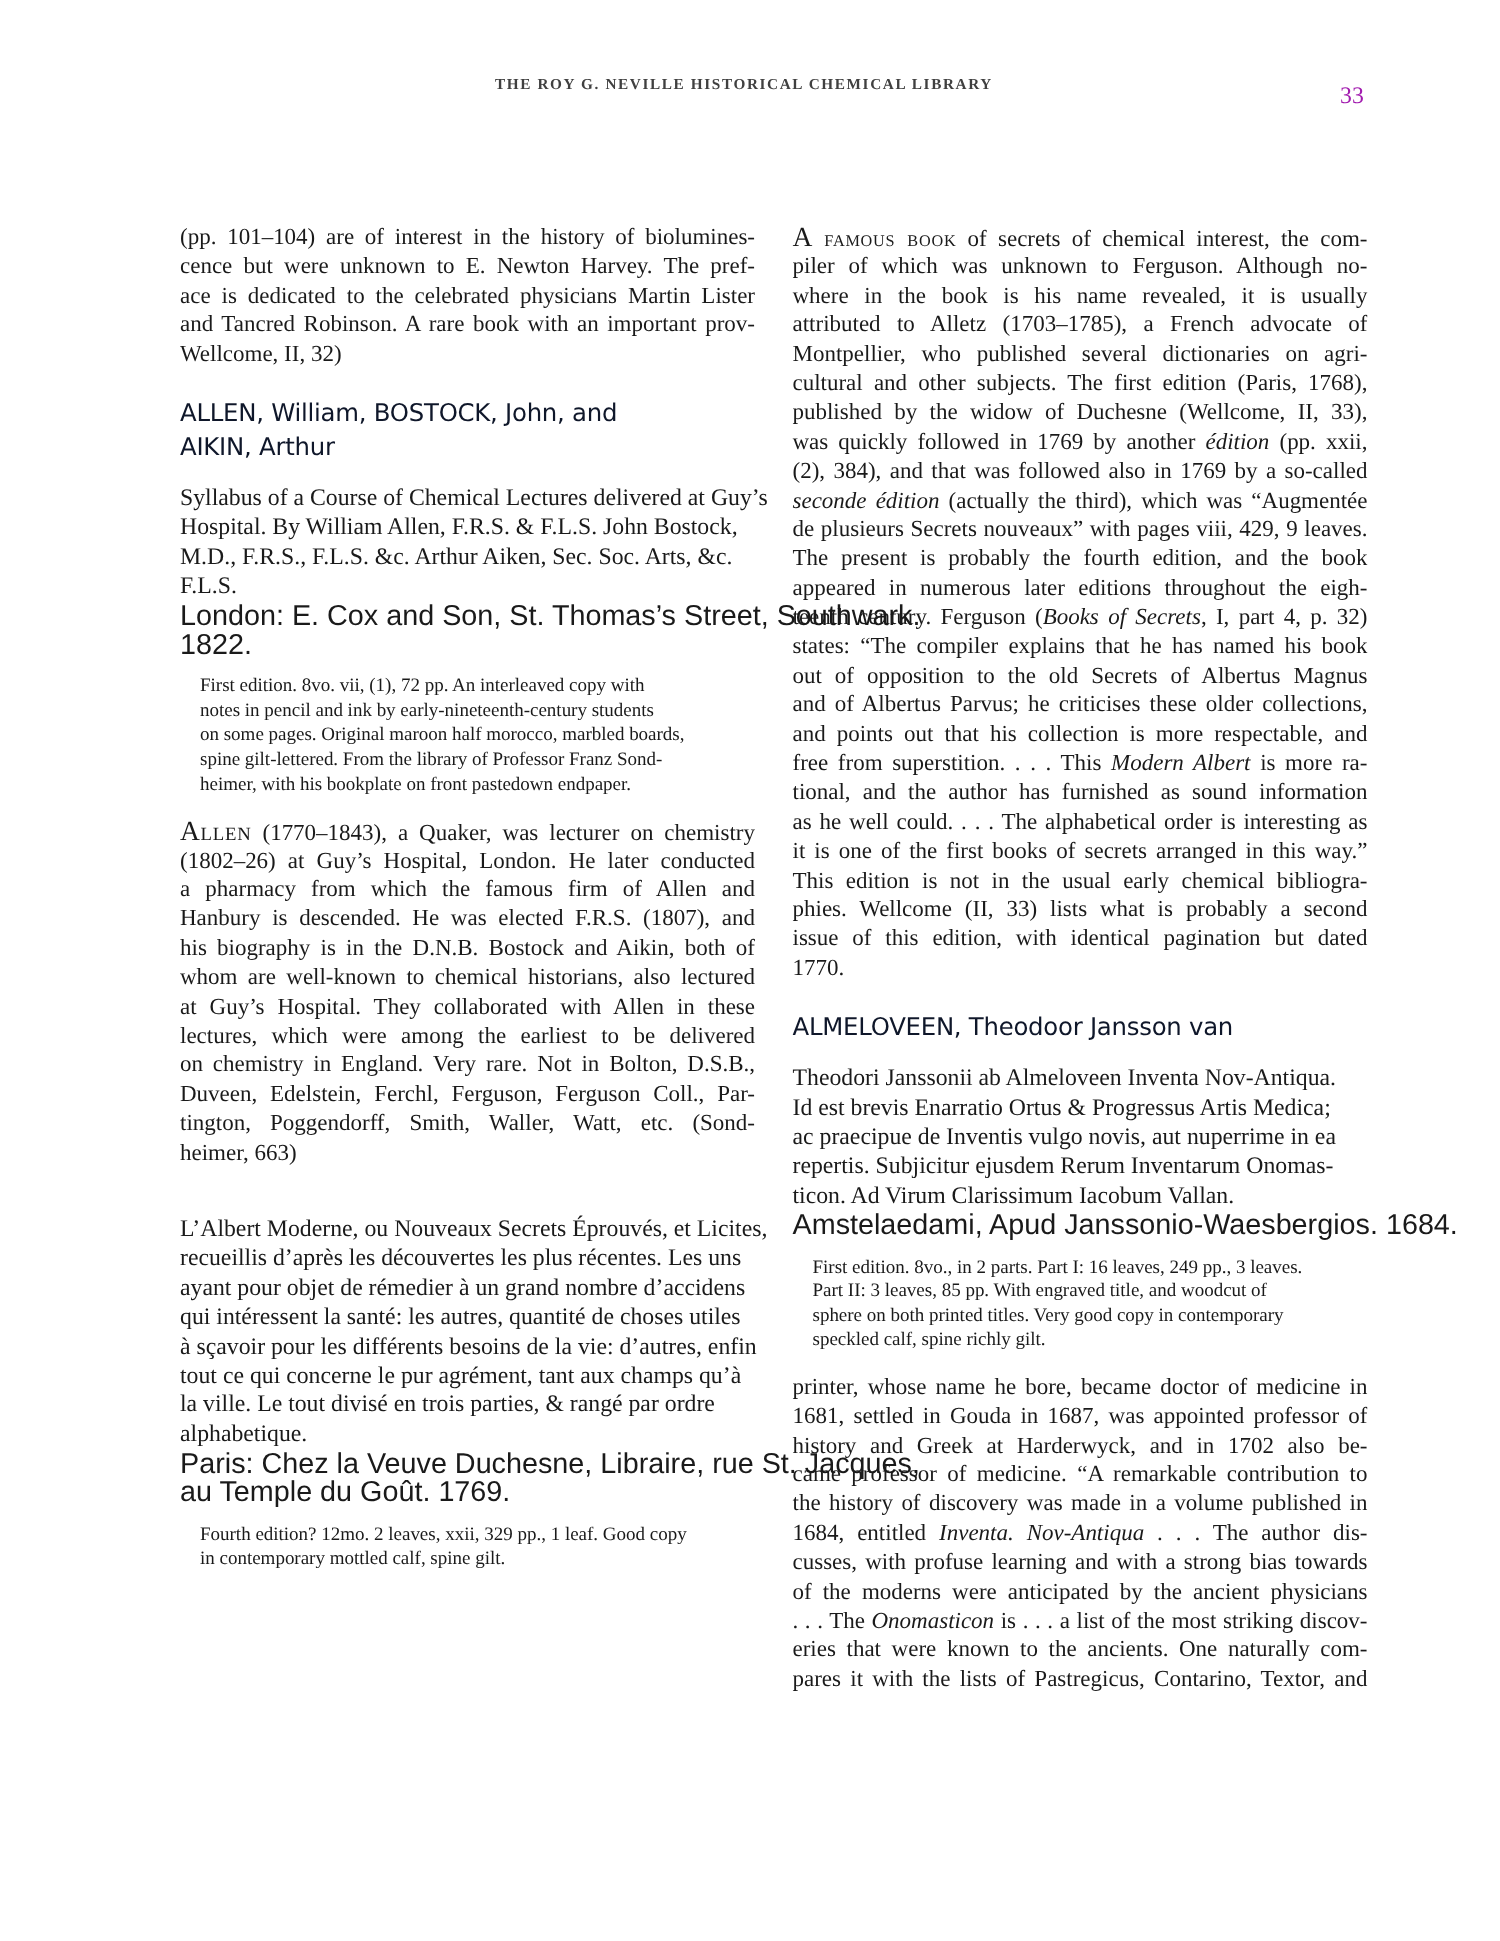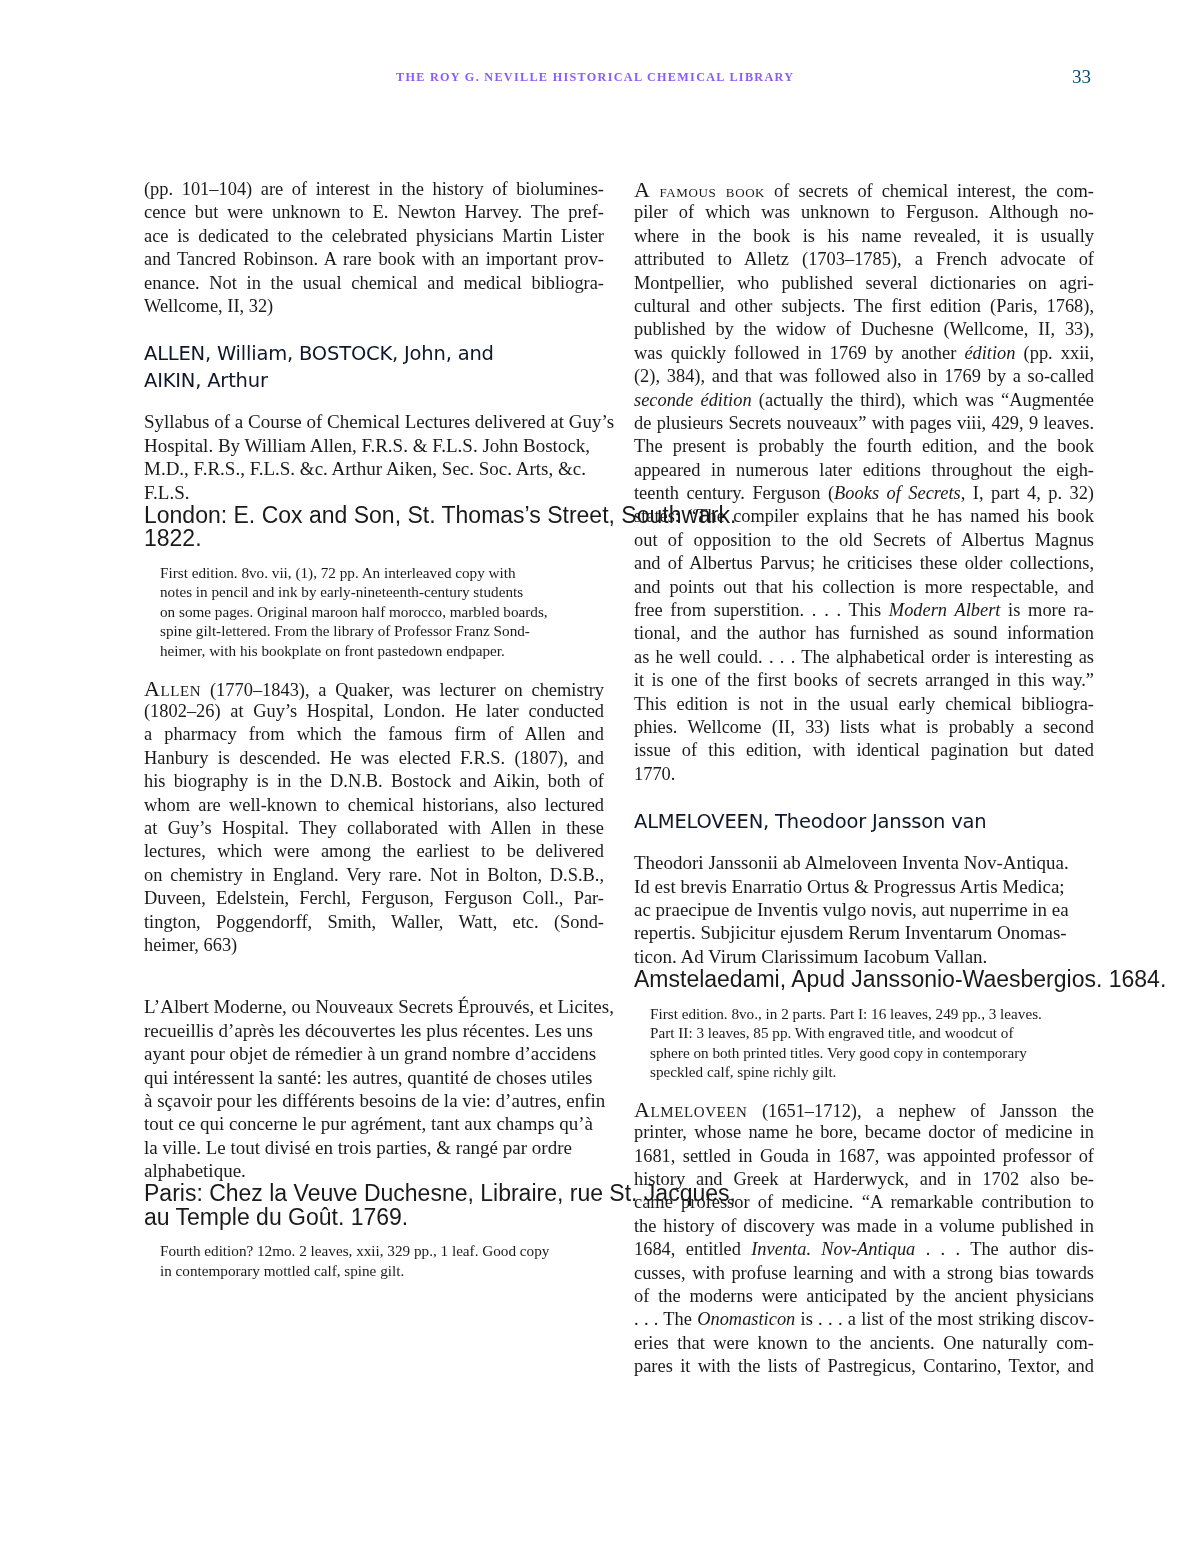--- a/index.html
+++ b/index.html
@@ -1,26 +1,26 @@
 <!DOCTYPE html>
 <html><head>
 <meta charset="utf-8">
 <style>
   html, body { margin: 0; padding: 0; background: #ffffff; }
   body { width: 1200px; height: 1553px; position: relative; overflow: hidden; color: #1a1a1a; }
 
   .running-head {
-    position: absolute; top: 70px; left: 396px;
+    position: absolute; top: 60px; left: 396px;
     font-family: "Liberation Serif", serif; font-weight: bold;
-    font-size: 12.2px; letter-spacing: 1.3px; color: #8b5cf6;
+    font-size: 12.2px; letter-spacing: 1.3px; color: #404040;
     white-space: nowrap;
   }
   .page-number {
     position: absolute; top: 66px; left: 1072px;
-    font-family: "Liberation Serif", serif; font-size: 19px; color: #0c4a6e;
+    font-family: "Liberation Serif", serif; font-size: 19px; color: #a21caf;
   }
 
   .col { position: absolute; top: 178px; width: 460px; }
   .col.left { left: 144px; }
   .col.right { left: 634px; }
 
   .line { display: block; white-space: nowrap; height: 23.4px; line-height: 23.4px; font-size: 18.4px; }
   .body-text .line { font-family: "Liberation Serif", serif; }
   .justify .line { text-align: justify; text-align-last: justify; white-space: normal; overflow: hidden; }
   .justify .line.last { text-align-last: left; }
@@ -49,21 +49,20 @@
   <div class="page-number">33</div>
 </div>
 
 <div class="col left">
 
   <div class="body-text justify">
     <span class="line">(pp. 101–104) are of interest in the history of biolumines-</span>
     <span class="line">cence but were unknown to E. Newton Harvey. The pref-</span>
     <span class="line">ace is dedicated to the celebrated physicians Martin Lister</span>
     <span class="line">and Tancred Robinson. A rare book with an important prov-</span>
-    <span class="line">enance. Not in the usual chemical and medical bibliogra-</span>
     <span class="line last">Wellcome, II, 32)</span>
   </div>
 
   <div class="gap-l"></div>
 
   <div class="heading">
     <span class="line">ALLEN, William, BOSTOCK, John, and</span>
     <span class="line">AIKIN, Arthur</span>
   </div>
 
@@ -190,21 +189,20 @@
   <div class="collation">
     <span class="line">First edition. 8vo., in 2 parts. Part I: 16 leaves, 249 pp., 3 leaves.</span>
     <span class="line">Part II: 3 leaves, 85 pp. With engraved title, and woodcut of</span>
     <span class="line">sphere on both printed titles. Very good copy in contemporary</span>
     <span class="line">speckled calf, spine richly gilt.</span>
   </div>
 
   <div class="gap-m"></div>
 
   <div class="body-text justify">
-    <span class="line"><span class="smallcaps dropcap-word">Almeloveen</span><span> (1651–1712), a nephew of Jansson the</span></span>
     <span class="line">printer, whose name he bore, became doctor of medicine in</span>
     <span class="line">1681, settled in Gouda in 1687, was appointed professor of</span>
     <span class="line">history and Greek at Harderwyck, and in 1702 also be-</span>
     <span class="line">came professor of medicine. “A remarkable contribution to</span>
     <span class="line">the history of discovery was made in a volume published in</span>
     <span class="line"><span>1684, entitled </span><em>Inventa. Nov-Antiqua</em><span> . . . The author dis-</span></span>
     <span class="line">cusses, with profuse learning and with a strong bias towards</span>
     <span class="line">of the moderns were anticipated by the ancient physicians</span>
     <span class="line"><span>. . . The </span><em>Onomasticon</em><span> is . . . a list of the most striking discov-</span></span>
     <span class="line">eries that were known to the ancients. One naturally com-</span>

